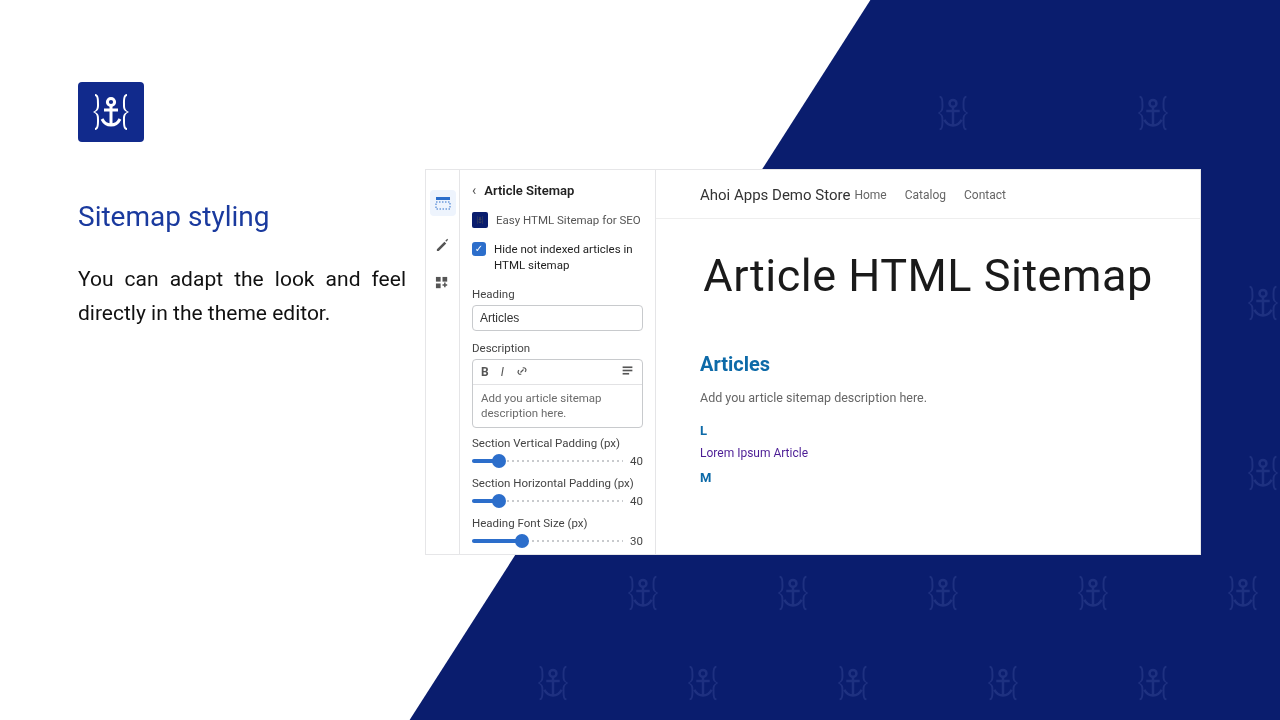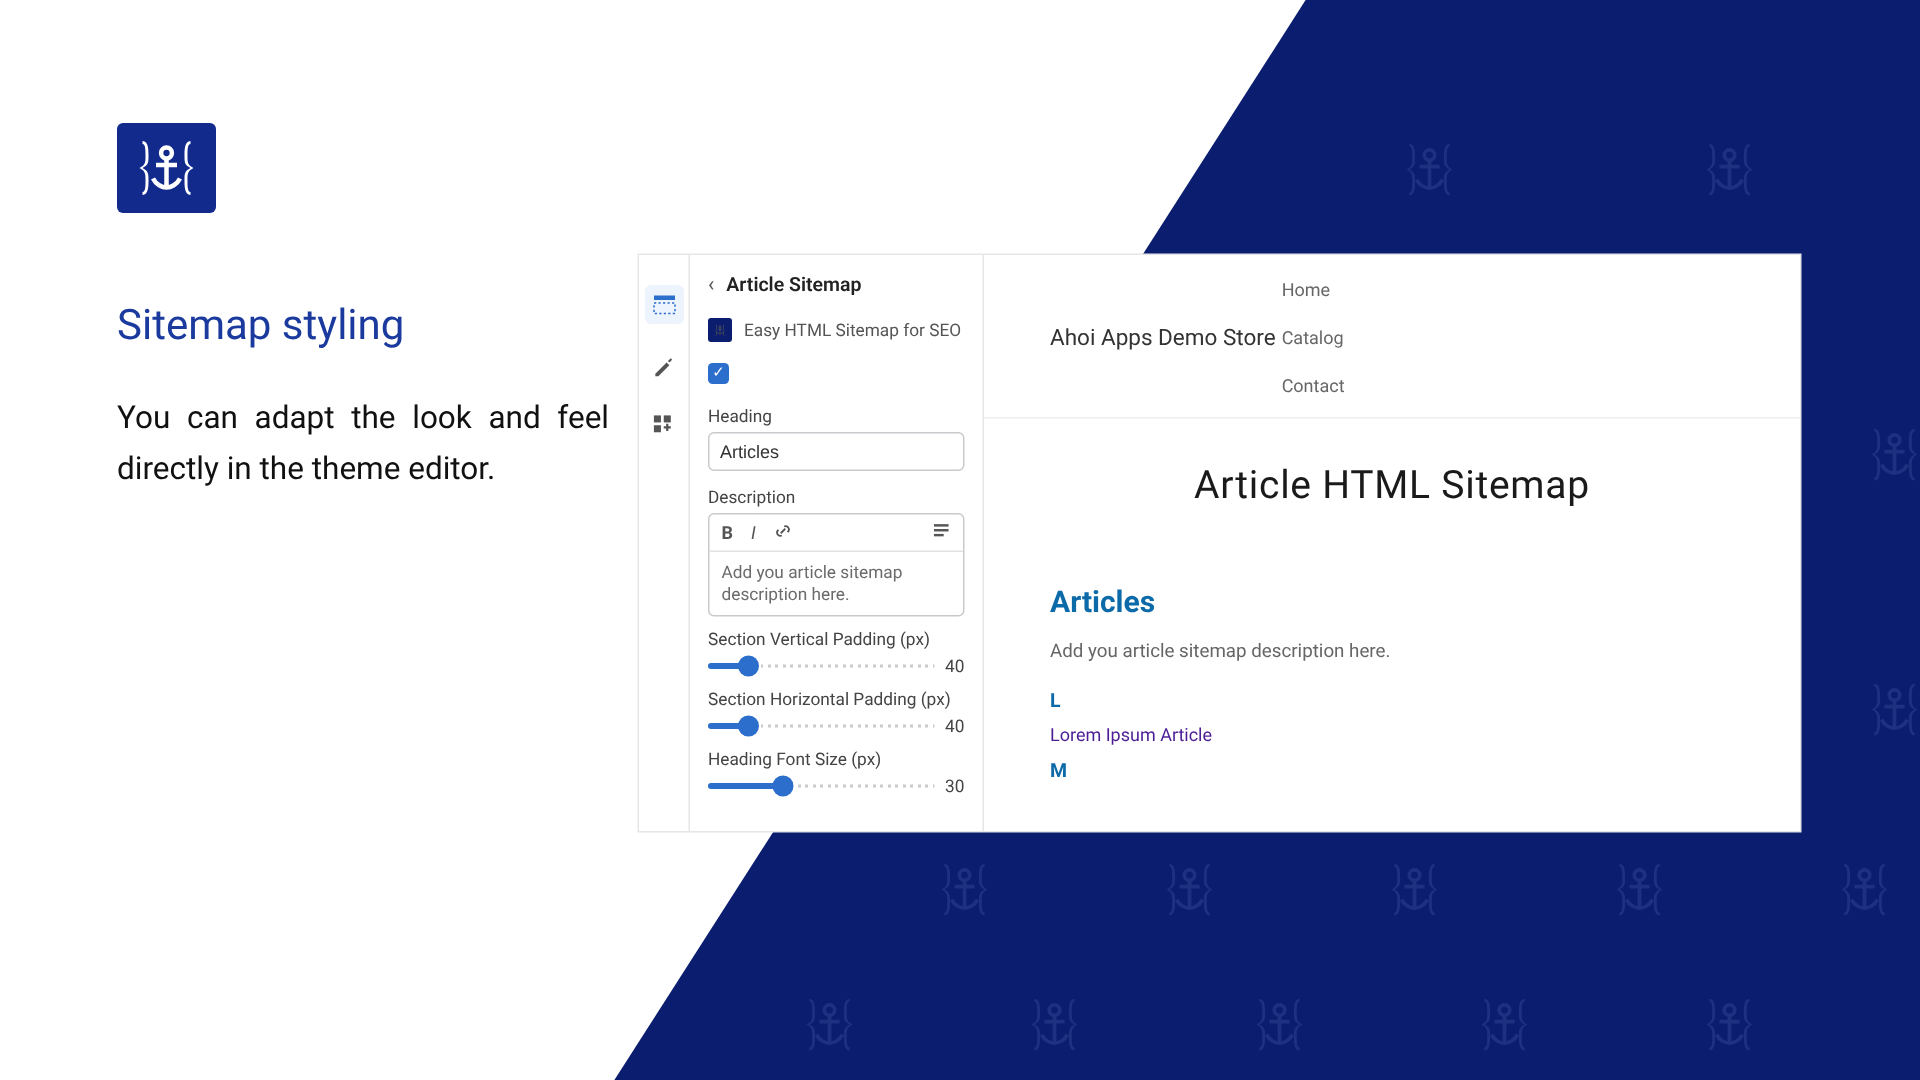--- a/index.html
+++ b/index.html
@@ -166,25 +166,25 @@
     flex:1; background:#fff;
     padding: 0;
     position: relative;
   }
   .store-bar {
     display:flex; align-items:center; gap:4px;
     padding: 16px 44px 14px 44px;
     border-bottom: 1px solid #eee;
   }
   .store-title { color:#333; font-size:15px; }
-  .store-nav { display:flex; gap:18px; font-size:12px; color:#666;flex-direction:column; }
+  .store-nav { display:flex; gap:18px; font-size:12px; color:#666; }
   .store-nav span { cursor:pointer; }
   .preview-body { padding: 24px 44px 0 44px; }
   .preview-h1 {
-    font-size: 26px; font-weight: 400; color: #1a1a1a;
+    font-size: 45px; font-weight: 400; color: #1a1a1a;
     text-align: center; margin: 6px 0 50px 0;
     letter-spacing: 0.5px;
   }
   .preview-h2 { color:#0d6aa8; font-size:20px; font-weight:700; margin-bottom:14px; }
   .preview-desc { color:#666; font-size:12.5px; margin-bottom:18px; }
   .letter { color:#0d6aa8; font-size:13px; font-weight:700; margin:10px 0 8px 0; }
   .article-link { color:#4c1d95; font-size:12px; margin-bottom:6px; }
 
 </style>
 </head>
@@ -296,20 +296,21 @@
     <div class="app-row">
       <span class="app-ico">
         <svg width="10" height="10" viewBox="0 0 24 24" fill="#fff">
             <use href="#brace-anchor"></use>
           </svg>
       </span>
       <span>Easy HTML Sitemap for SEO</span>
     </div>
     <div class="chk-row">
       <span class="chk">✓</span>
+      <span>Hide not indexed articles in HTML sitemap</span>
     </div>
 
     <div class="lbl">Heading</div>
     <input class="txt-input" value="Articles" style="">
 
     <div class="lbl" style="margin-top:10px">Description</div>
     <div class="rte">
       <div class="rte-toolbar">
         <b>B</b>
         <i>I</i>

